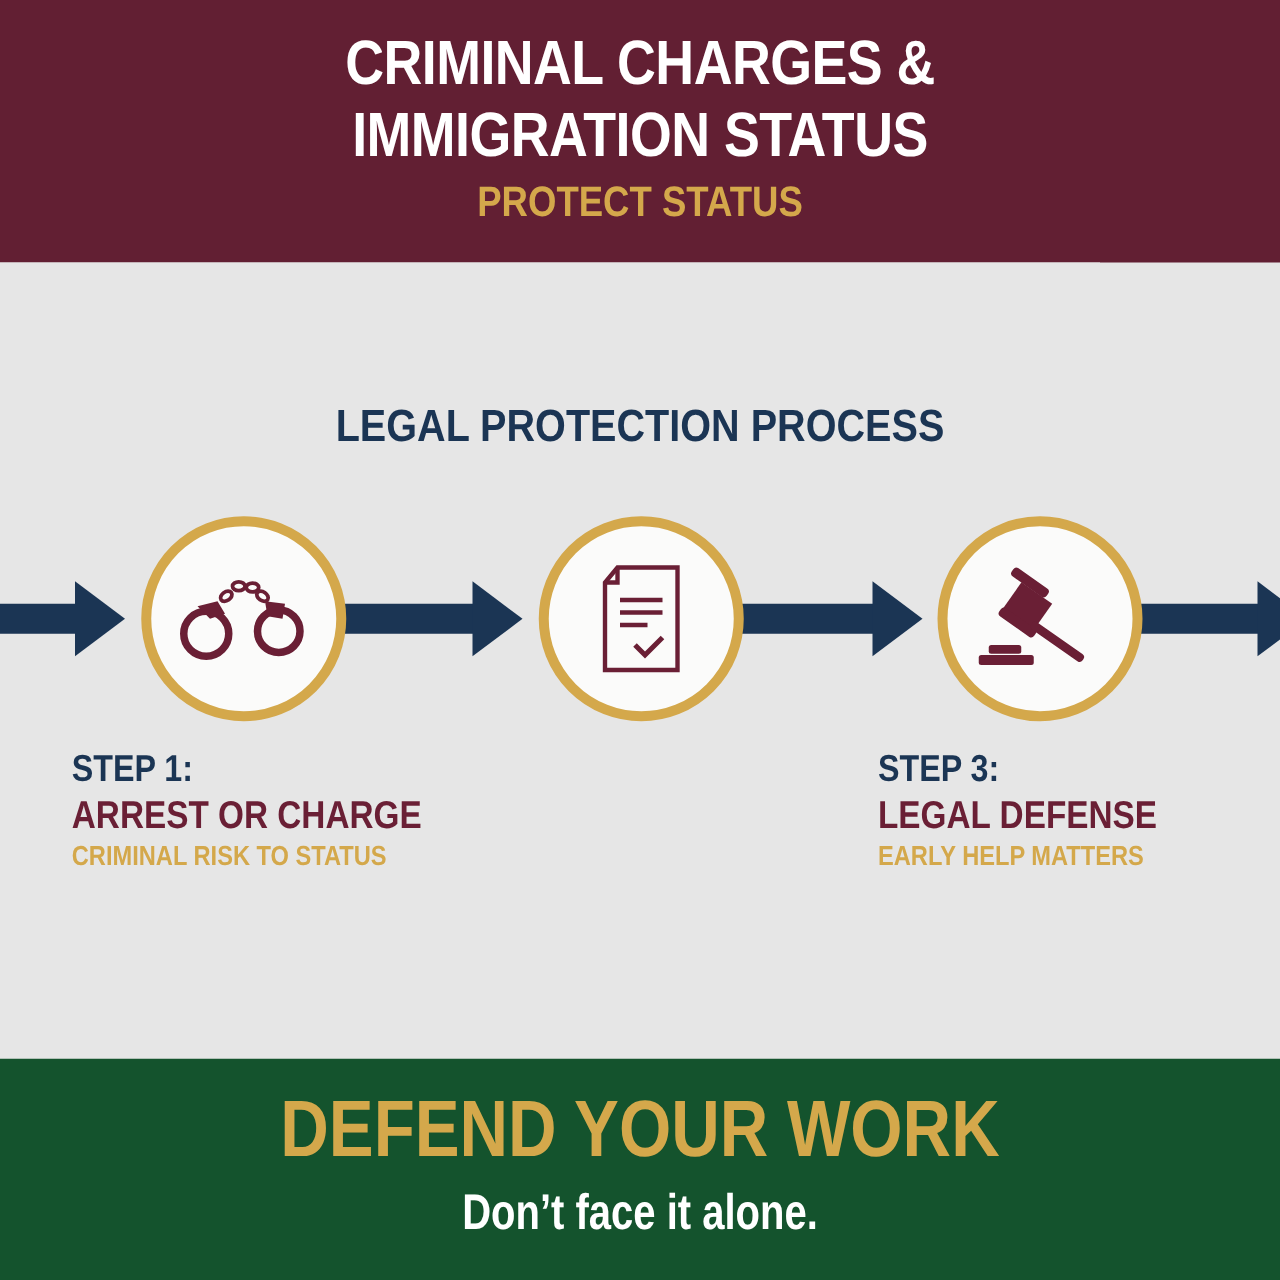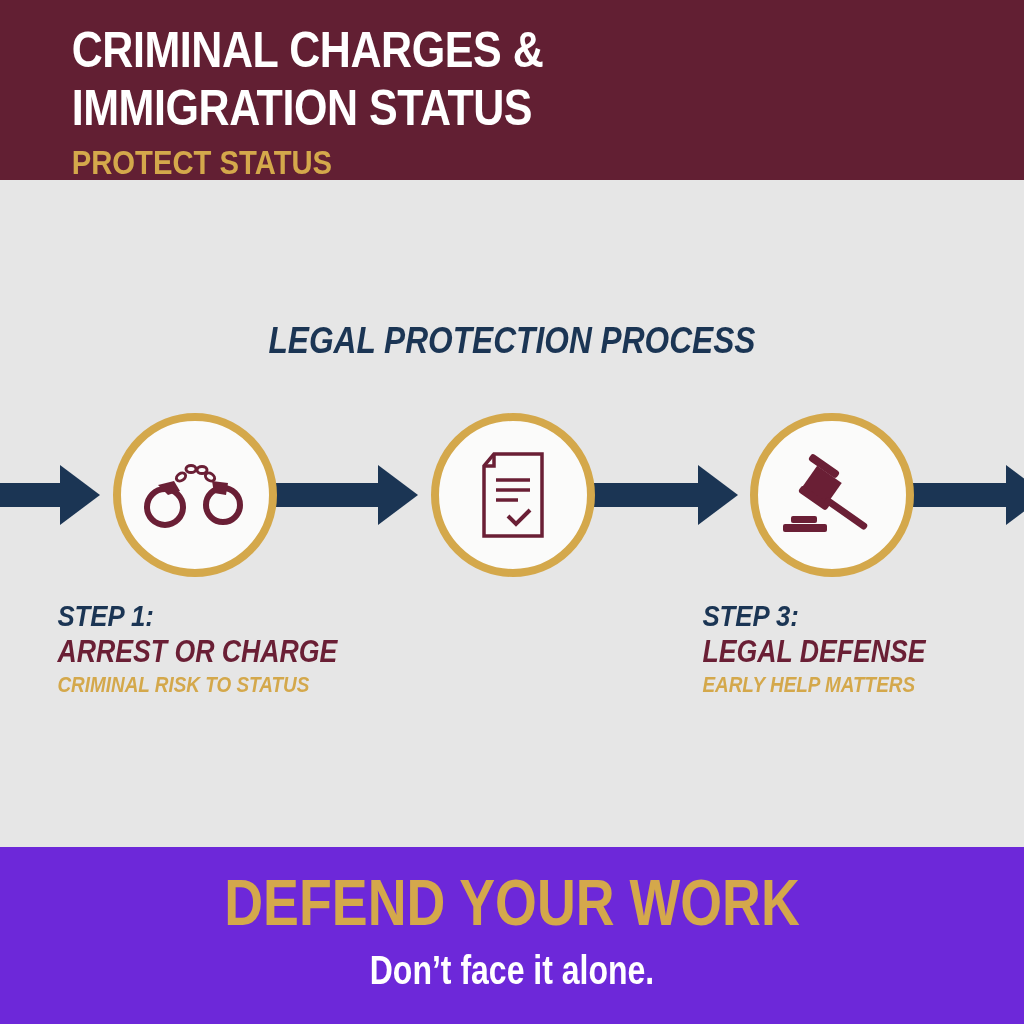--- a/index.html
+++ b/index.html
@@ -1,33 +1,33 @@
 <!DOCTYPE html>
 <html><head>
 <meta charset="utf-8">
 <style>
   * { margin:0; padding:0; box-sizing:border-box; }
   html, body { width:1024px; height:1024px; overflow:hidden; }
   body { position:relative; background:#e6e6e6; font-family:"Liberation Sans", "DejaVu Sans", sans-serif; }
-  .header { position:absolute; left:0; top:0; width:1024px; height:180px; background:#621f33; text-align:left; }
+  .header { position:absolute; left:0; top:0; width:1024px; height:210px; background:#621f33; text-align:center; }
   .title { position:absolute; left:0; width:1024px; color:#fff; font-weight:bold; font-size:50px; letter-spacing:-0.5px; transform:scaleX(0.86); line-height:56px; }
   .title.l1 { top:22px; }
   .title.l2 { top:80px; }
   .subtitle { position:absolute; left:0; top:142px; width:1024px; color:#d4a84b; font-weight:bold; font-size:34px; line-height:40px; transform:scaleX(0.86); }
-  .main { position:absolute; left:0; top:210px; width:880px; height:637px; background:#e6e6e6;font-style:italic; }
+  .main { position:absolute; left:0; top:210px; width:880px; height:637px; background:#e6e6e6; }
   .section-title { position:absolute; left:0; top:110px; width:1024px; text-align:center; color:#1b3554; font-weight:bold; font-size:36px; line-height:42px; transform:scaleX(0.88); }
   .arrow { position:absolute; }
   .arrow .shaft { position:absolute; background:#1b3554; height:24px; top:18px; left:0; }
   .arrow .head { position:absolute; top:0; width:0; height:0; border-top:30px solid transparent; border-bottom:30px solid transparent; border-left:40px solid #1b3554; }
   .circle { position:absolute; width:164px; height:164px; border-radius:50%; background:#fbfbfa; border:8px solid #d4a84b; display:flex; align-items:center; justify-content:center; }
   .step { position:absolute; top:388px; width:320px; }
   .step .num { color:#1b3554; font-weight:bold; font-size:30px; line-height:36px; transform:scaleX(0.86); }
   .step .name { color:#6a1f35; font-weight:bold; font-size:31px; line-height:36px; transform:scaleX(0.86); white-space:nowrap; }
   .step .desc { color:#d4a84b; font-weight:bold; font-size:22px; line-height:30px; transform:scaleX(0.86); white-space:nowrap; }
-  .footer { position:absolute; left:0; top:847px; width:1024px; height:177px; background:#6d28d9; text-align:center; }
+  .footer { position:absolute; left:0; top:847px; width:1024px; height:177px; background:#14532d; text-align:center; }
   .footer-title { position:absolute; left:0; top:20px; width:1024px; color:#d4a84b; font-weight:bold; font-size:64px; line-height:72px; transform:scaleX(0.84); }
   .footer-sub { position:absolute; left:0; top:98px; width:1024px; color:#fff; font-weight:bold; font-size:40px; line-height:50px; transform:scaleX(0.80); }
 </style>
 </head>
 <body>
 
 <div class="header">
   <div class="title l1">CRIMINAL CHARGES &amp;</div>
   <div class="title l2">IMMIGRATION STATUS</div>
   <div class="subtitle">PROTECT STATUS</div>

